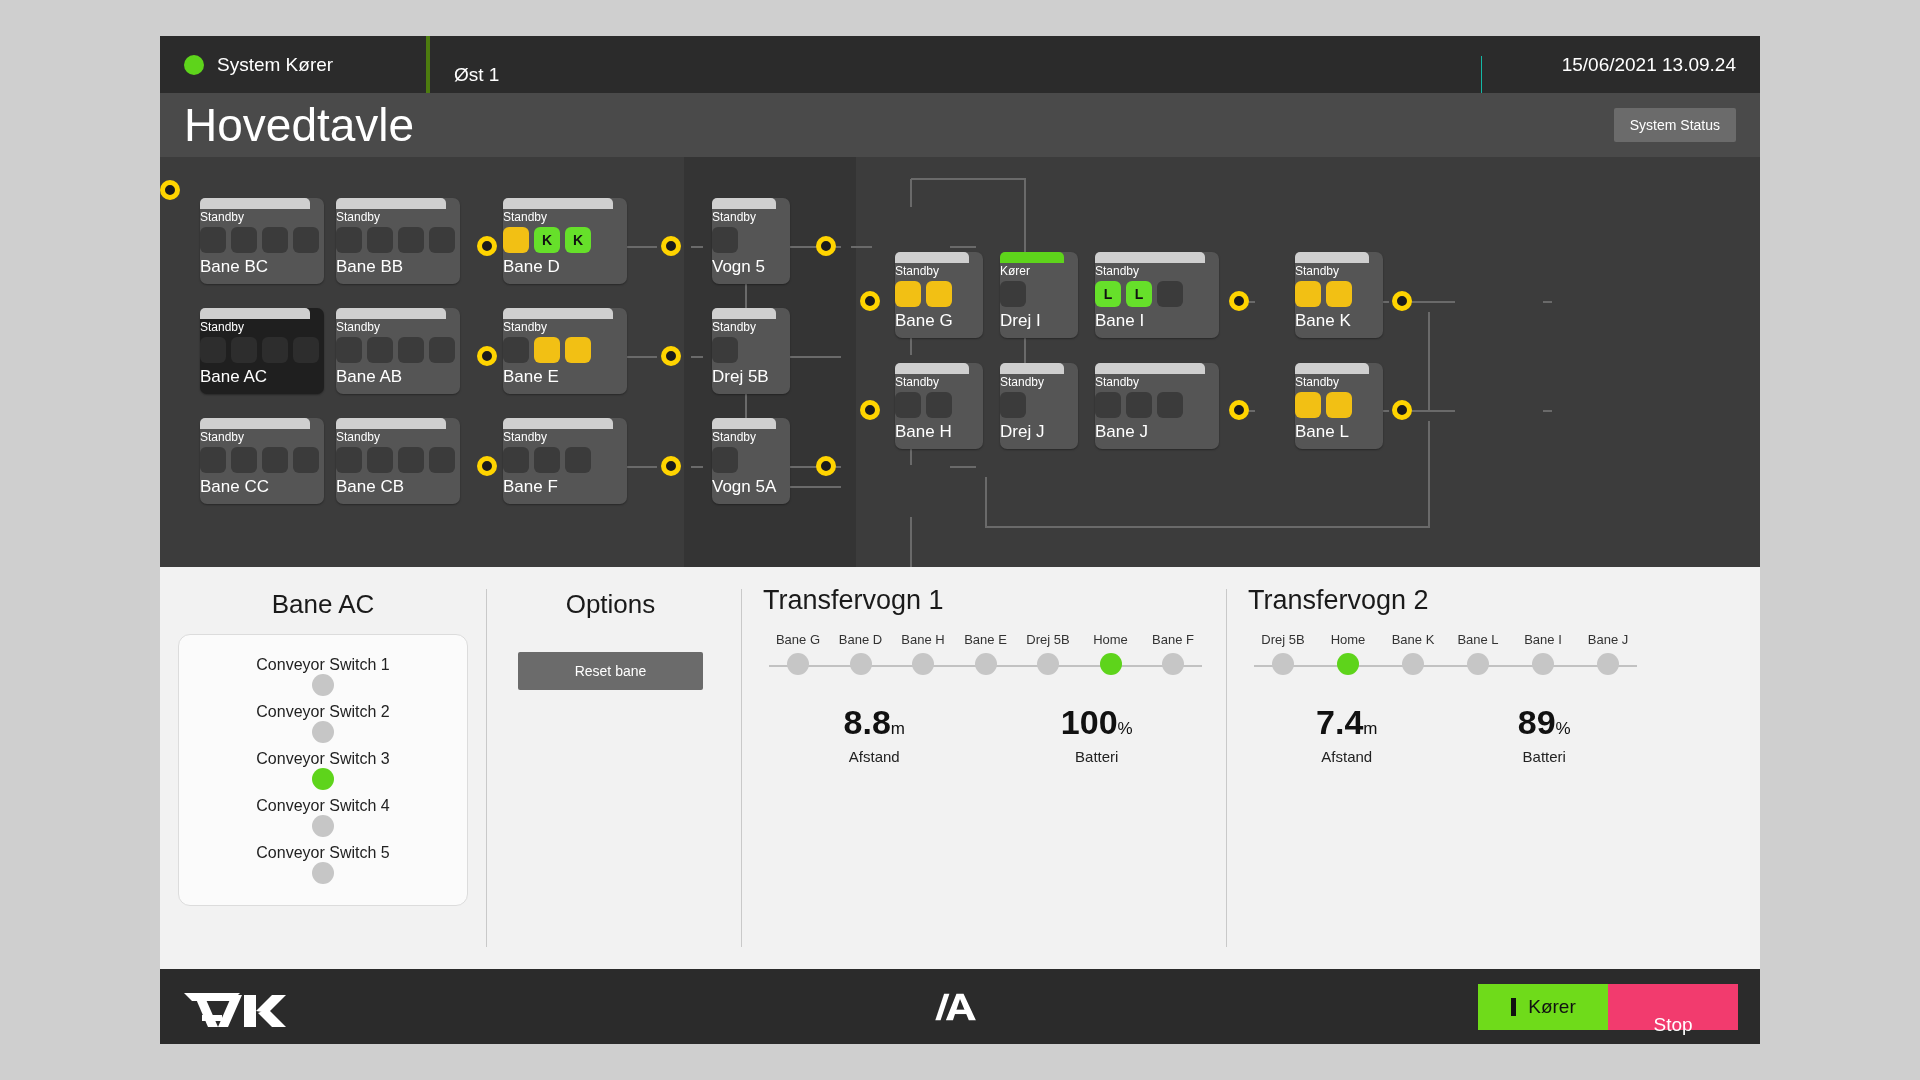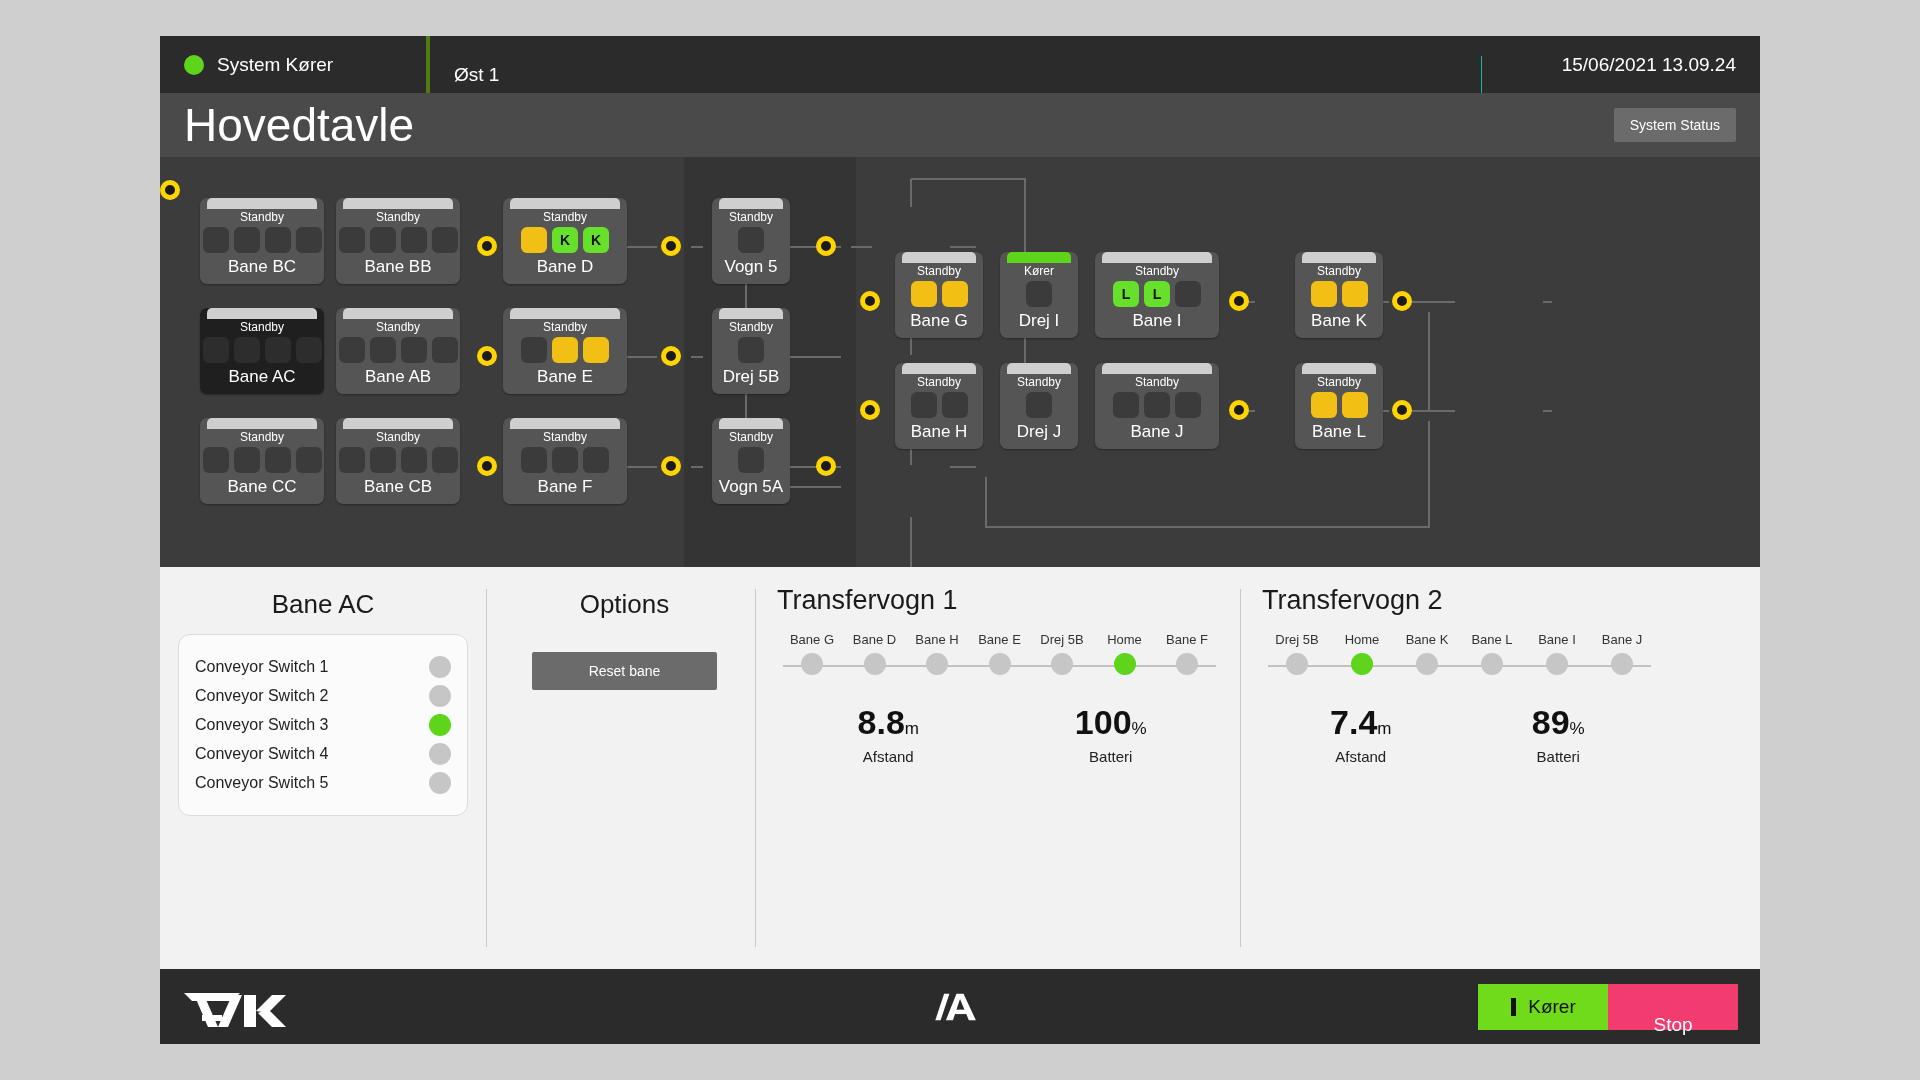--- a/index.html
+++ b/index.html
@@ -33,21 +33,21 @@
   }
 
   
   .diagram{position:relative;flex:0 0 auto;height:410px;background:#3c3c3c;overflow:hidden;}
   .dark-band{position:absolute;top:0;bottom:0;background:#343434;}
   svg.links{position:absolute;left:0;top:0;width:100%;height:100%;}
 
   .node{
     position:absolute;background:#555;border-radius:7px;
     box-shadow:0 1px 2px rgba(0,0,0,.35);
-    display:flex;flex-direction:column;align-items:center;
+    display:flex;flex-direction:column;align-items:flex-start;
   }
   .node .hdr{width:calc(100% - 14px);height:11px;background:#cfcfcf;border-radius:5px 5px 0 0;margin-top:0;}
   .node.run .hdr{background:#5ed41b;}
   .node.sel{background:#1f1f1f;}
   .node .state{color:#fff;font-size:12px;margin:2px 0 3px;line-height:1.1;}
   .node .cells{display:flex;gap:5px;justify-content:center;}
   .cell{width:26px;height:26px;border-radius:6px;background:#3b3b3b;
         display:flex;align-items:center;justify-content:center;
         font-size:14px;color:#111;font-weight:600;}
   .node.sel .cell{background:#2d2d2d;}
@@ -59,26 +59,26 @@
         background:#1b1b1b;border:5px solid #ffd400;box-sizing:border-box;}
 
   
   .panel{flex:1;background:#f2f2f2;display:flex;align-items:stretch;padding:0;}
   .pcol{position:relative;}
   .pcol + .pcol::before{content:"";position:absolute;left:0;top:22px;bottom:22px;width:1px;background:#c9c9c9;}
 
   .p-bane{width:290px;padding:22px 18px 0 18px;}
   .p-bane h3{margin:0;text-align:center;font-size:26px;font-weight:400;color:#1a1a1a;}
   .swbox{margin-top:14px;border:1px solid #dcdcdc;border-radius:12px;background:#fbfbfb;padding:14px 16px;}
-  .swrow{display:flex;align-items:center;justify-content:space-between;margin:7px 0;}
+  .swrow{display:flex;align-items:center;justify-content:space-between;margin:7px 0;flex-direction:column;}
   .swrow span{font-size:16px;color:#222;}
   .swled{width:22px;height:22px;border-radius:50%;background:#c6c6c6;}
   .swled.on{background:#5ed41b;}
 
-  .p-opt{width:225px;padding:22px 18px 0 26px;}
+  .p-opt{width:225px;padding:22px 18px 0 12px;}
   .p-opt h3{margin:0;text-align:center;font-size:26px;font-weight:400;color:#1a1a1a;}
   .resetbtn{margin:32px auto 16px;display:block;width:185px;background:#6b6b6b;color:#fff;
             border:none;font-size:14px;padding:11px 0;border-radius:2px;cursor:pointer;}
 
   .p-tv{padding:18px 18px 0 22px;}
   .tv1{width:445px;}
   .tv2{width:395px;}
   .p-tv h3{margin:0 0 16px;font-size:27px;font-weight:400;color:#1a1a1a;}
   .track{position:relative;margin:0 6px;}
   .track-line{position:absolute;left:0;right:0;top:33px;height:2px;background:#c2c2c2;}

